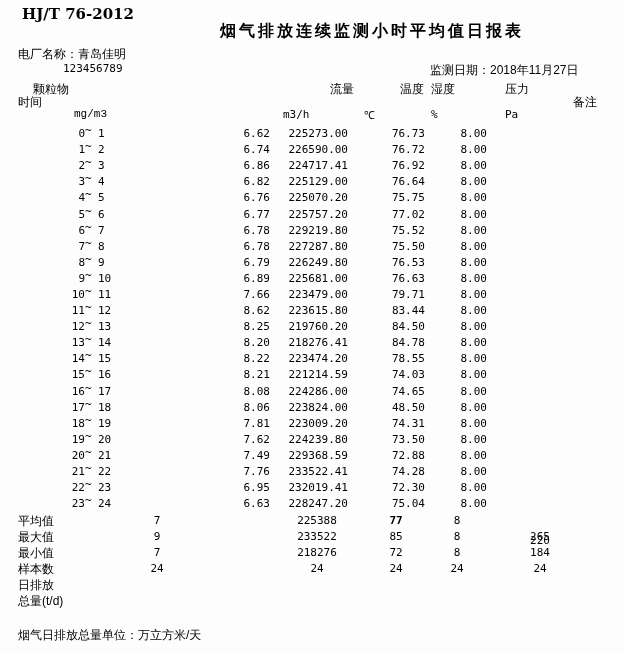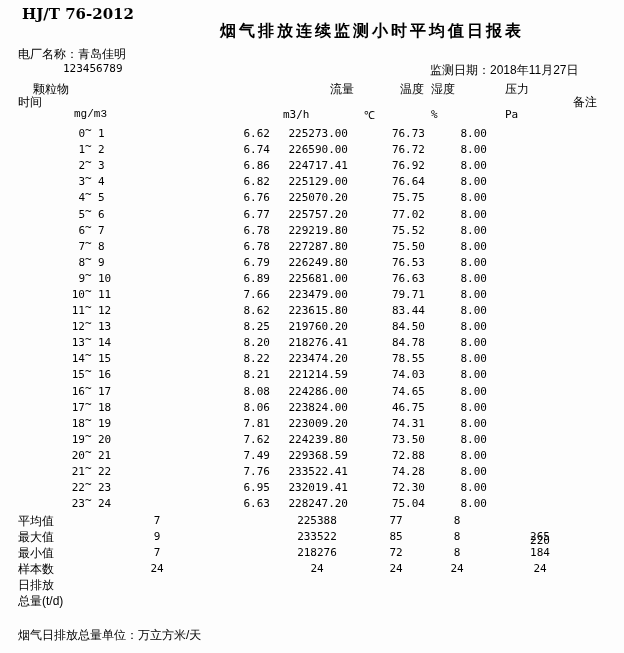--- a/index.html
+++ b/index.html
@@ -264,21 +264,21 @@
           <td class="c7">8.00</td>
           <td class="c8"></td>
           <td class="c9"></td>
         </tr>
         <tr>
           <td class="c1">17</td>
           <td class="c2"><span class="tilde">~</span></td>
           <td class="c3">18</td>
           <td class="c4">8.06</td>
           <td class="c5">223824.00</td>
-          <td class="c6">46.75</td>
+          <td class="c6">48.50</td>
           <td class="c7">8.00</td>
           <td class="c8"></td>
           <td class="c9"></td>
         </tr>
         <tr>
           <td class="c1">18</td>
           <td class="c2"><span class="tilde">~</span></td>
           <td class="c3">19</td>
           <td class="c4">7.81</td>
           <td class="c5">223009.20</td>
@@ -343,21 +343,21 @@
           <td class="c9"></td>
         </tr>
       </tbody>
   </table>
 
   <div id="summary">
       <div class="sum-row" style="top: 512.5px;">
         <span class="sum-label">平均值</span>
         <span class="sv" style="left: 157px;">7</span>
         <span class="sv" style="left: 317px;">225388</span>
-        <span class="sv" style="left: 396px;">77</span>
+        <span class="sv" style="left: 396px; font-weight: bold;">77</span>
         <span class="sv" style="left: 457px;">8</span>
         <span class="sv" style="left: 540px; margin-top: 20px;">220</span>
       </div>
       <div class="sum-row" style="top: 528.6px;">
         <span class="sum-label">最大值</span>
         <span class="sv" style="left: 157px;">9</span>
         <span class="sv" style="left: 317px;">233522</span>
         <span class="sv" style="left: 396px;">85</span>
         <span class="sv" style="left: 457px;">8</span>
         <span class="sv" style="left: 540px;">265</span>

